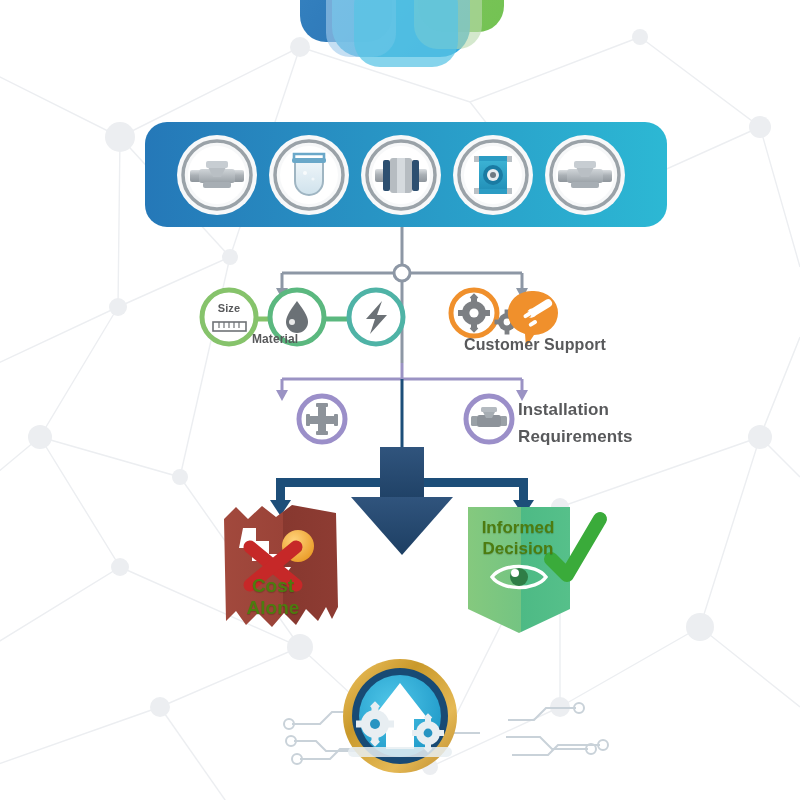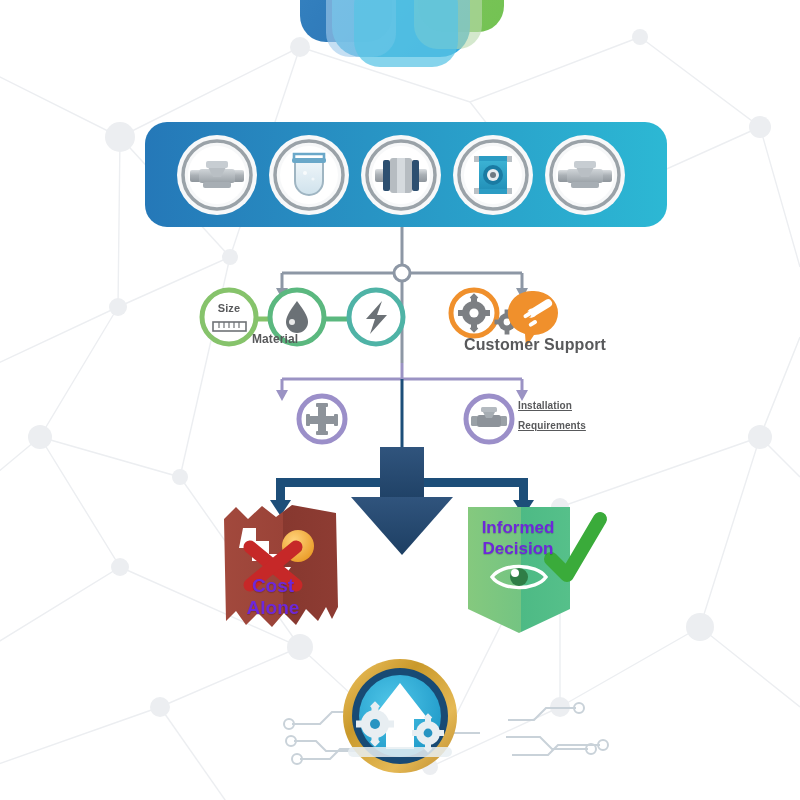--- a/index.html
+++ b/index.html
@@ -12,22 +12,22 @@
   }
   #stage{position:absolute;inset:0;width:800px;height:800px;margin-top:7px;}
   .layer{position:absolute;inset:0;width:800px;height:800px;}
   #bgnet{z-index:0;}
   #logo-wrap{position:absolute;left:292px;top:-60px;width:220px;height:160px;z-index:2;}
   #flow{z-index:3;}
   #labels{z-index:6;position:absolute;inset:0;}
   .lbl{position:absolute;color:#58595b;font-weight:600;letter-spacing:.1px;white-space:pre;}
   #lbl-material{left:252px;top:325px;font-size:12px;}
   #lbl-support{left:464px;top:329px;font-size:16px;}
-  #lbl-install{left:518px;top:389px;font-size:10px;line-height:20px;text-decoration:underline;}
-  .shieldtext{position:absolute;color:#6d28d9;font-weight:700;text-align:center;text-shadow:0 1px 1px rgba(0,0,0,.18);}
+  #lbl-install{left:518px;top:389px;font-size:17px;line-height:27px;}
+  .shieldtext{position:absolute;color:#4d7c0f;font-weight:700;text-align:center;text-shadow:0 1px 1px rgba(0,0,0,.18);}
   #txt-cost{left:228px;top:568px;width:90px;font-size:19px;line-height:22px;}
   #txt-informed{left:470px;top:510px;width:96px;font-size:17px;line-height:21px;}
   #txt-size{position:absolute;left:209px;top:295px;width:40px;text-align:center;font-size:11px;color:#58595b;font-weight:600;}
 </style>
 </head>
 <body>
 
 <div id="stage">
 
   <svg class="layer" id="bgnet" viewBox="0 0 800 800">

